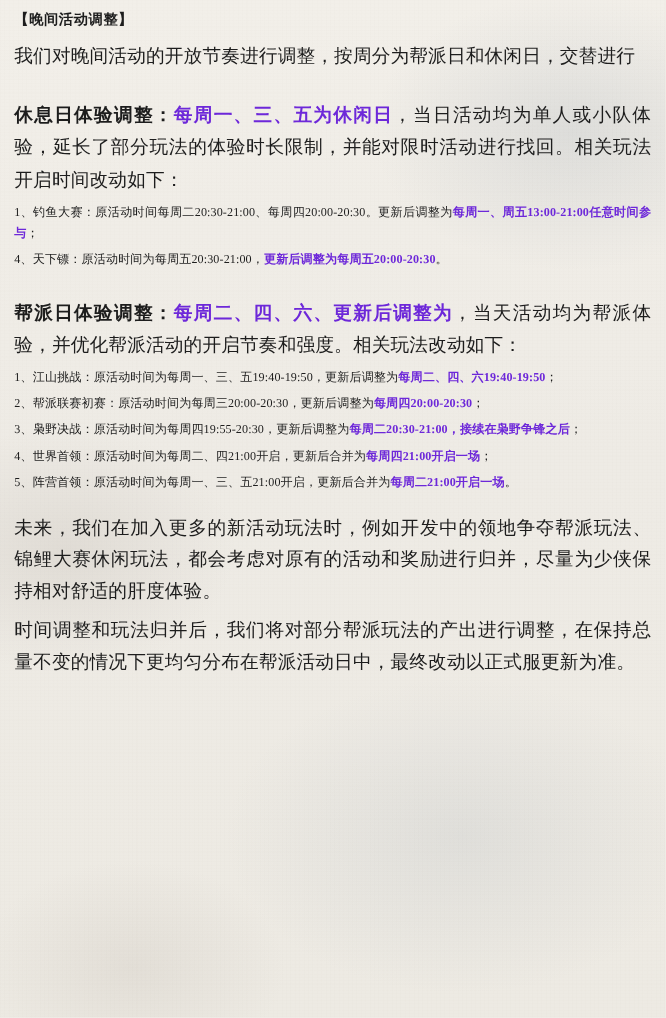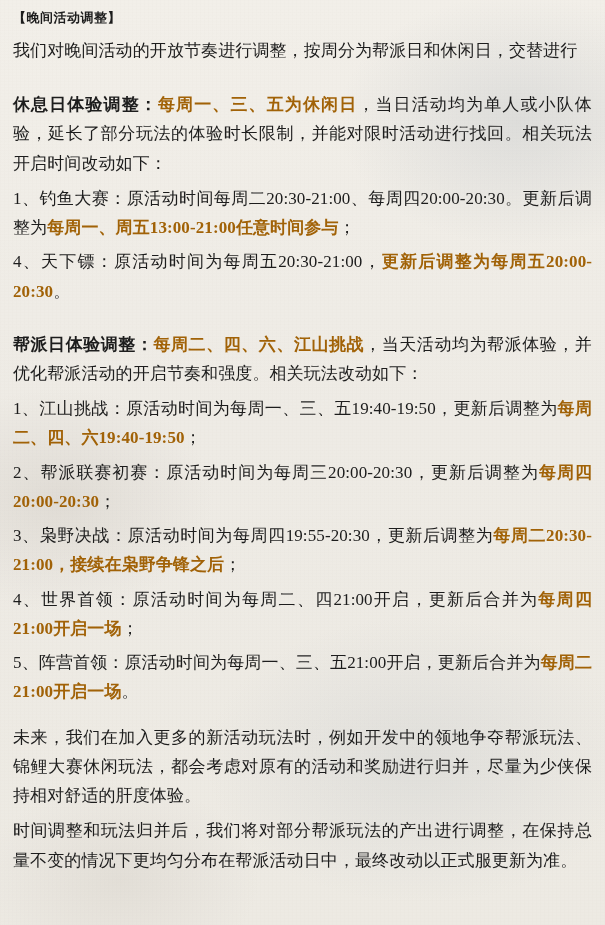--- a/index.html
+++ b/index.html
@@ -54,32 +54,32 @@
     line-height: 1.72;
     text-align: justify;
     letter-spacing: 0.1px;
   }
   .blk {
     margin-bottom: 2px;
   }
   .spacer-lg { height: 19px; }
   .spacer-md { height: 11px; }
   .red {
-    color: #a16207;
+    color: #6d28d9;
     font-family: Liberation Serif, serif;
   }
   .bold {
     font-weight: bold;
   }
   .heading {
     font-weight: bold;
   }
   .item {
     margin: 0 0 5px 0;
-    font-size: 17px;
+    font-size: 11px;
     line-height: 1.72;
     text-align: justify;
     letter-spacing: 0.1px;
   }
 </style>
 </head>
 <body>
 
 <div class="paper-bg"></div>
 <div class="paper-noise"></div>
@@ -98,21 +98,21 @@
     <p class="item"><span>1、钓鱼大赛：原活动时间每周二20:30-21:00、每周四20:00-20:30。更新后调整为</span><span class="red bold">每周一、周五13:00-21:00任意时间参与</span><span>；</span></p>
 
 
 
     <p class="item"><span>4、天下镖：原活动时间为每周五20:30-21:00，</span><span class="red bold">更新后调整为每周五20:00-20:30</span><span>。</span></p>
   </div>
 
   <div class="spacer-lg"></div>
 
   <div class="blk">
-    <p class="para"><span class="heading">帮派日体验调整：</span><span class="red bold">每周二、四、六、江山挑战</span><span>，当天活动均为帮派体验，并优化帮派活动的开启节奏和强度。相关玩法改动如下：</span></p>
+    <p class="para"><span class="heading">帮派日体验调整：</span><span class="red bold">每周二、四、六、更新后调整为</span><span>，当天活动均为帮派体验，并优化帮派活动的开启节奏和强度。相关玩法改动如下：</span></p>
 
     <p class="item"><span>1、江山挑战：原活动时间为每周一、三、五19:40-19:50，更新后调整为</span><span class="red bold">每周二、四、六19:40-19:50</span><span>；</span></p>
 
     <p class="item"><span>2、帮派联赛初赛：原活动时间为每周三20:00-20:30，更新后调整为</span><span class="red bold">每周四20:00-20:30</span><span>；</span></p>
 
     <p class="item"><span>3、枭野决战：原活动时间为每周四19:55-20:30，更新后调整为</span><span class="red bold">每周二20:30-21:00，接续在枭野争锋之后</span><span>；</span></p>
 
     <p class="item"><span>4、世界首领：原活动时间为每周二、四21:00开启，更新后合并为</span><span class="red bold">每周四21:00开启一场</span><span>；</span></p>
 
     <p class="item"><span>5、阵营首领：原活动时间为每周一、三、五21:00开启，更新后合并为</span><span class="red bold">每周二21:00开启一场</span><span>。</span></p>

